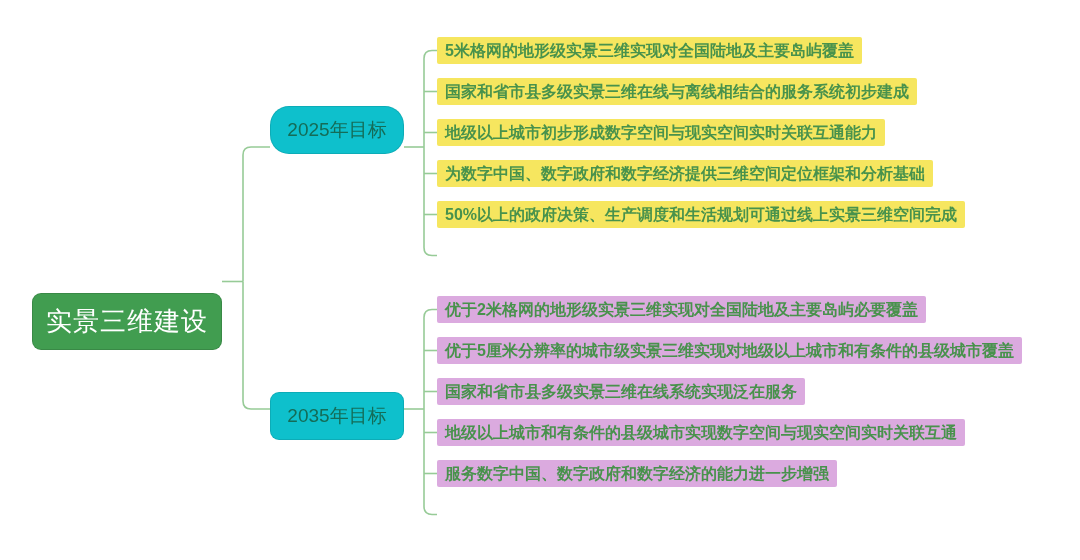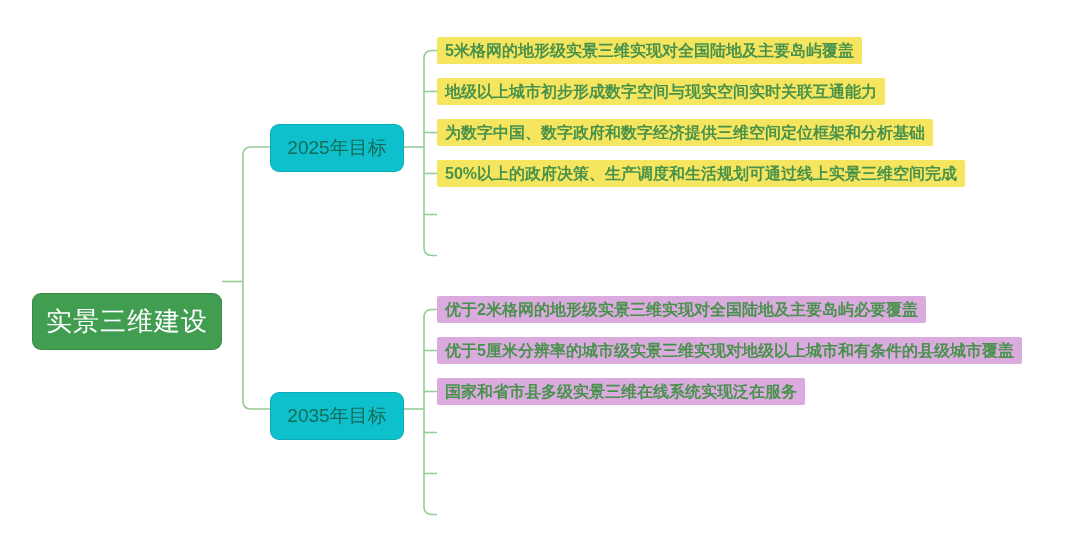--- a/index.html
+++ b/index.html
@@ -14,21 +14,21 @@
   .links{position:absolute;left:0;top:0;z-index:0;}
   .links path{fill:none;stroke:var(--line);stroke-width:1.6;}
   .node{position:absolute;display:flex;align-items:center;justify-content:center;
         box-sizing:border-box;z-index:1;white-space:nowrap;}
   .root{left:32px;top:253px;width:190px;height:57px;background:var(--root-bg);
         border:1px solid rgba(0,0,0,0.12);border-radius:9px;color:var(--root-text);
         font-size:26px;letter-spacing:1px;margin-top:40px;}
   .branch{left:270px;width:134px;height:48px;background:var(--branch-bg);
         border:1px solid rgba(0,0,0,0.10);border-radius:9px;color:var(--branch-text);
         font-size:19px;}
-  .b2025{top:124px;}
+  .b2025{top:106px;border-radius:19px;}
   .b2035{top:392px;}
   .leaf-group{position:absolute;left:437px;display:flex;flex-direction:column;
         gap:14px;align-items:flex-start;z-index:1;font-weight:bold;}
   .g2025{top:37px;}
   .g2035{top:296px;}
   .leaf{height:27px;line-height:27px;padding:0 8px;border-radius:2px;
         font-size:16px;color:var(--leaf-text);white-space:nowrap;}
   .g2025 .leaf{background:var(--leaf-2025-bg);}
   .g2035 .leaf{background:var(--leaf-2035-bg);}
 </style>
@@ -67,24 +67,27 @@
   <div class="node branch b2025">
     <span>2025年目标</span>
   </div>
 
   <div class="node branch b2035">
     <span>2035年目标</span>
   </div>
 
   <div class="leaf-group g2025">
     <div class="leaf">5米格网的地形级实景三维实现对全国陆地及主要岛屿覆盖</div>
+    <div class="leaf">国家和省市县多级实景三维在线与离线相结合的服务系统初步建成</div>
     <div class="leaf">地级以上城市初步形成数字空间与现实空间实时关联互通能力</div>
     <div class="leaf">为数字中国、数字政府和数字经济提供三维空间定位框架和分析基础</div>
     <div class="leaf">50%以上的政府决策、生产调度和生活规划可通过线上实景三维空间完成</div>
   </div>
 
   <div class="leaf-group g2035">
     <div class="leaf">优于2米格网的地形级实景三维实现对全国陆地及主要岛屿必要覆盖</div>
     <div class="leaf">优于5厘米分辨率的城市级实景三维实现对地级以上城市和有条件的县级城市覆盖</div>
     <div class="leaf">国家和省市县多级实景三维在线系统实现泛在服务</div>
+    <div class="leaf">地级以上城市和有条件的县级城市实现数字空间与现实空间实时关联互通</div>
+    <div class="leaf">服务数字中国、数字政府和数字经济的能力进一步增强</div>
   </div>
 
 </div>
 
 </body></html>

